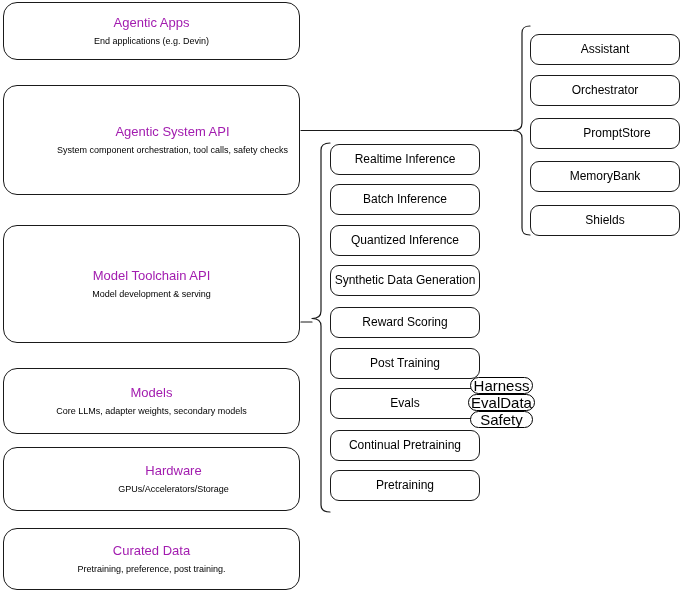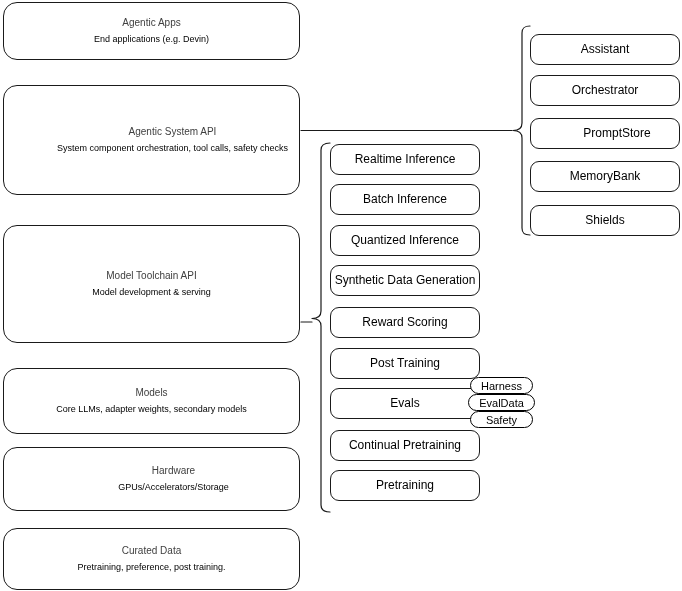--- a/index.html
+++ b/index.html
@@ -30,22 +30,22 @@
     text-align: center;
     line-height: 1.25;
   }
   
   .layer {
     border-radius: 14px;
     left: 3px;
     width: 297px;
   }
   .layer .title {
-    font-size: 10px;
-    color: #404040;
+    font-size: 13px;
+    color: #a21caf;
   }
   .layer .subtitle {
     font-size: 9px;
     color: #000;
     margin-top: 5px;
   }
   
   .cap {
     border-radius: 9px;
     font-size: 12px;
@@ -55,21 +55,21 @@
   .cap-mid { left: 330px; width: 150px; }
   .cap-right { left: 530px; width: 150px; }
 
   
   .pill {
     position: absolute;
     box-sizing: border-box;
     background: #ffffff;
     border: 1px solid #000000;
     border-radius: 999px;
-    font-size: 11px;
+    font-size: 15px;
     display: flex;
     align-items: center;
     justify-content: center;
     text-align: center;
     color: #000;
     z-index: 5;
   }
 
   
   .connector {

